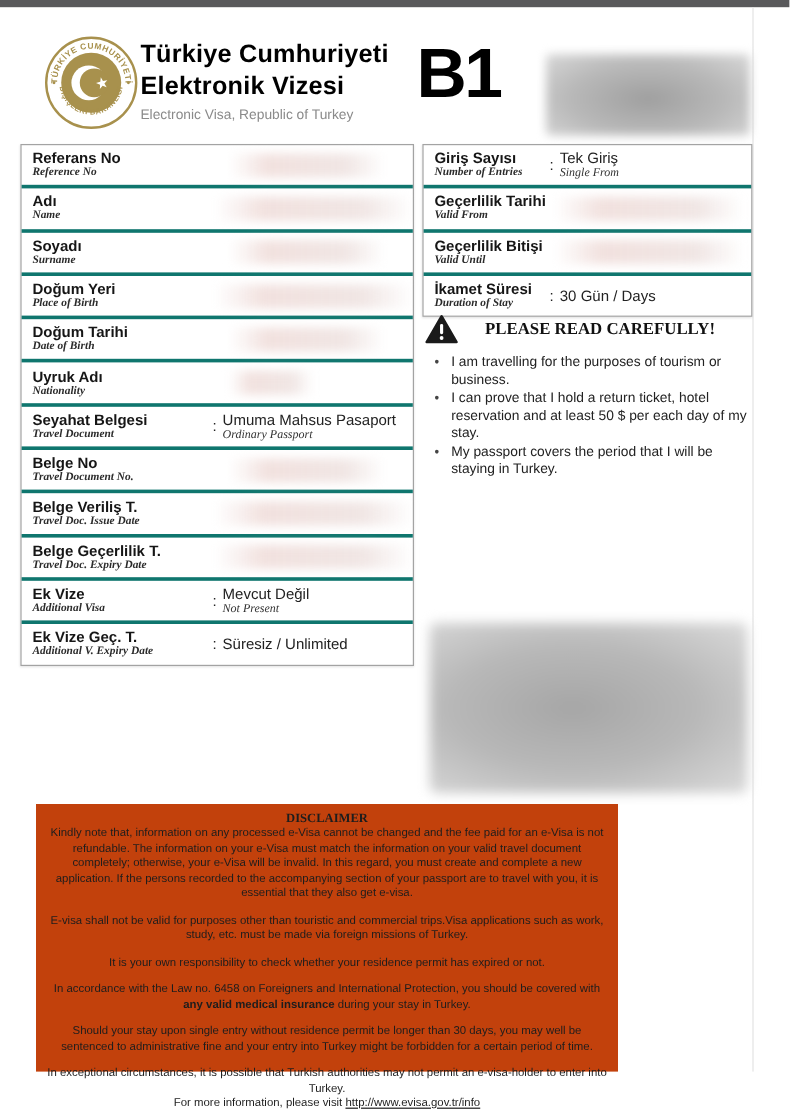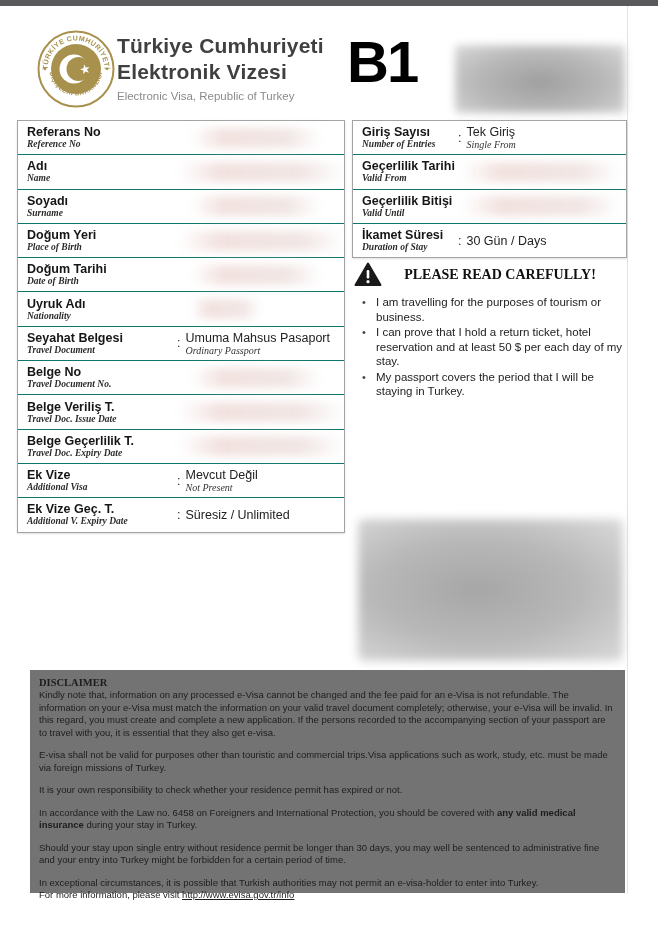--- a/index.html
+++ b/index.html
@@ -6,32 +6,32 @@
   body{
     width:658px;height:929px;background:#ffffff;position:relative;
     font-family:"Liberation Sans",sans-serif;color:#1a1a1a;overflow:hidden;
   }
   .topbar{position:absolute;left:0;top:0;width:658px;height:6px;background:#59595b;}
   .page-edge{position:absolute;top:6px;right:30px;width:1px;height:887px;background:#e3e3e3;}
 
   
   .emblem{position:absolute;left:37px;top:30px;width:78px;height:78px;}
   .titleblock{position:absolute;left:117px;top:33px;}
-  .title-tr{font-size:21px;font-weight:bold;line-height:26px;color:#404040;letter-spacing:0.2px;}
+  .title-tr{font-size:21px;font-weight:bold;line-height:26px;color:#000000;letter-spacing:0.2px;}
   .subtitle{font-size:11.5px;color:#8a8a8a;margin-top:5px;}
   .visa-type{position:absolute;left:347px;top:28px;font-size:58px;font-weight:bold;color:#000000;letter-spacing:-2px;}
   .blur-top{position:absolute;left:455px;top:45px;width:170px;height:68px;border-radius:4px;
     background:radial-gradient(ellipse at 50% 55%, #9f9f9f 0%, #b9b9b9 55%, #d9d9d9 100%);
     filter:blur(4px);}
 
   
   .fieldbox{position:absolute;border:1px solid #a3a3a3;background:#fff;box-shadow:0 1px 2px rgba(0,0,0,0.12);}
   .fieldbox-left{left:17px;top:120px;width:326px;}
   .fieldbox-right{left:352px;top:120px;width:273px;}
-  .frow{position:relative;height:33.3px;border-bottom:1px solid #0f766e;display:flex;align-items:center;}
+  .frow{position:relative;height:33.3px;border-bottom:3px solid #0f766e;display:flex;align-items:center;}
   .frow:last-child{border-bottom:none;}
   .lblwrap{padding-left:9px;align-self:center;}
   .fieldbox-left .lblwrap{width:150px;}
   .fieldbox-right .lblwrap{width:96px;}
   .lbl-tr{font-size:12.5px;font-weight:bold;color:#161616;line-height:14px;white-space:nowrap;}
   .lbl-en{font-size:9.5px;font-weight:bold;font-style:italic;font-family:"Liberation Serif",serif;color:#2b2b2b;line-height:11px;white-space:nowrap;}
   .valwrap{display:flex;align-items:center;gap:5px;flex:1;}
   .colon{font-size:12.5px;color:#222;}
   .val-lines{display:flex;flex-direction:column;justify-content:center;}
   .val-tr{font-size:12.5px;color:#222;line-height:14px;}
@@ -50,22 +50,22 @@
   .warn-title{flex:1;text-align:center;font-family:"Liberation Serif",serif;font-weight:bold;font-size:14px;color:#111;padding-right:10px;}
   .warn-list{margin:8px 0 0 6px;padding:0;list-style:none;}
   .warn-list li{position:relative;padding-left:18px;font-size:11.5px;line-height:14.5px;color:#222;margin-bottom:1px;}
   .warn-list li::before{content:"•";position:absolute;left:4px;top:0;color:#444;font-size:11px;}
 
   .blur-mid{position:absolute;left:358px;top:519px;width:265px;height:142px;border-radius:6px;
     background:radial-gradient(ellipse at 45% 50%, #a6a6a6 0%, #b8b8b8 50%, #d7d7d7 95%);
     filter:blur(5px);}
 
   
-  .disclaimer{position:absolute;left:30px;top:670px;width:595px;height:223px;background:#737373;
-    box-sizing:border-box;padding:7px 9px;color:#1d1d1d;}
+  .disclaimer{position:absolute;left:30px;top:670px;width:485px;height:223px;background:#c2410c;
+    box-sizing:border-box;padding:7px 9px;color:#1d1d1d;text-align:center;}
   .disc-head{font-family:"Liberation Serif",serif;font-weight:bold;font-size:10.5px;margin-bottom:1px;}
   .disclaimer p{margin:0 0 10px 0;font-size:9.5px;line-height:12.5px;}
   .disclaimer p.tight{margin-bottom:0;}
   .disc-link{color:#1d1d1d;text-decoration:underline;}
   .bold-inline{font-weight:bold;}
 </style>
 </head>
 <body>
 
 <div class="topbar"></div>

